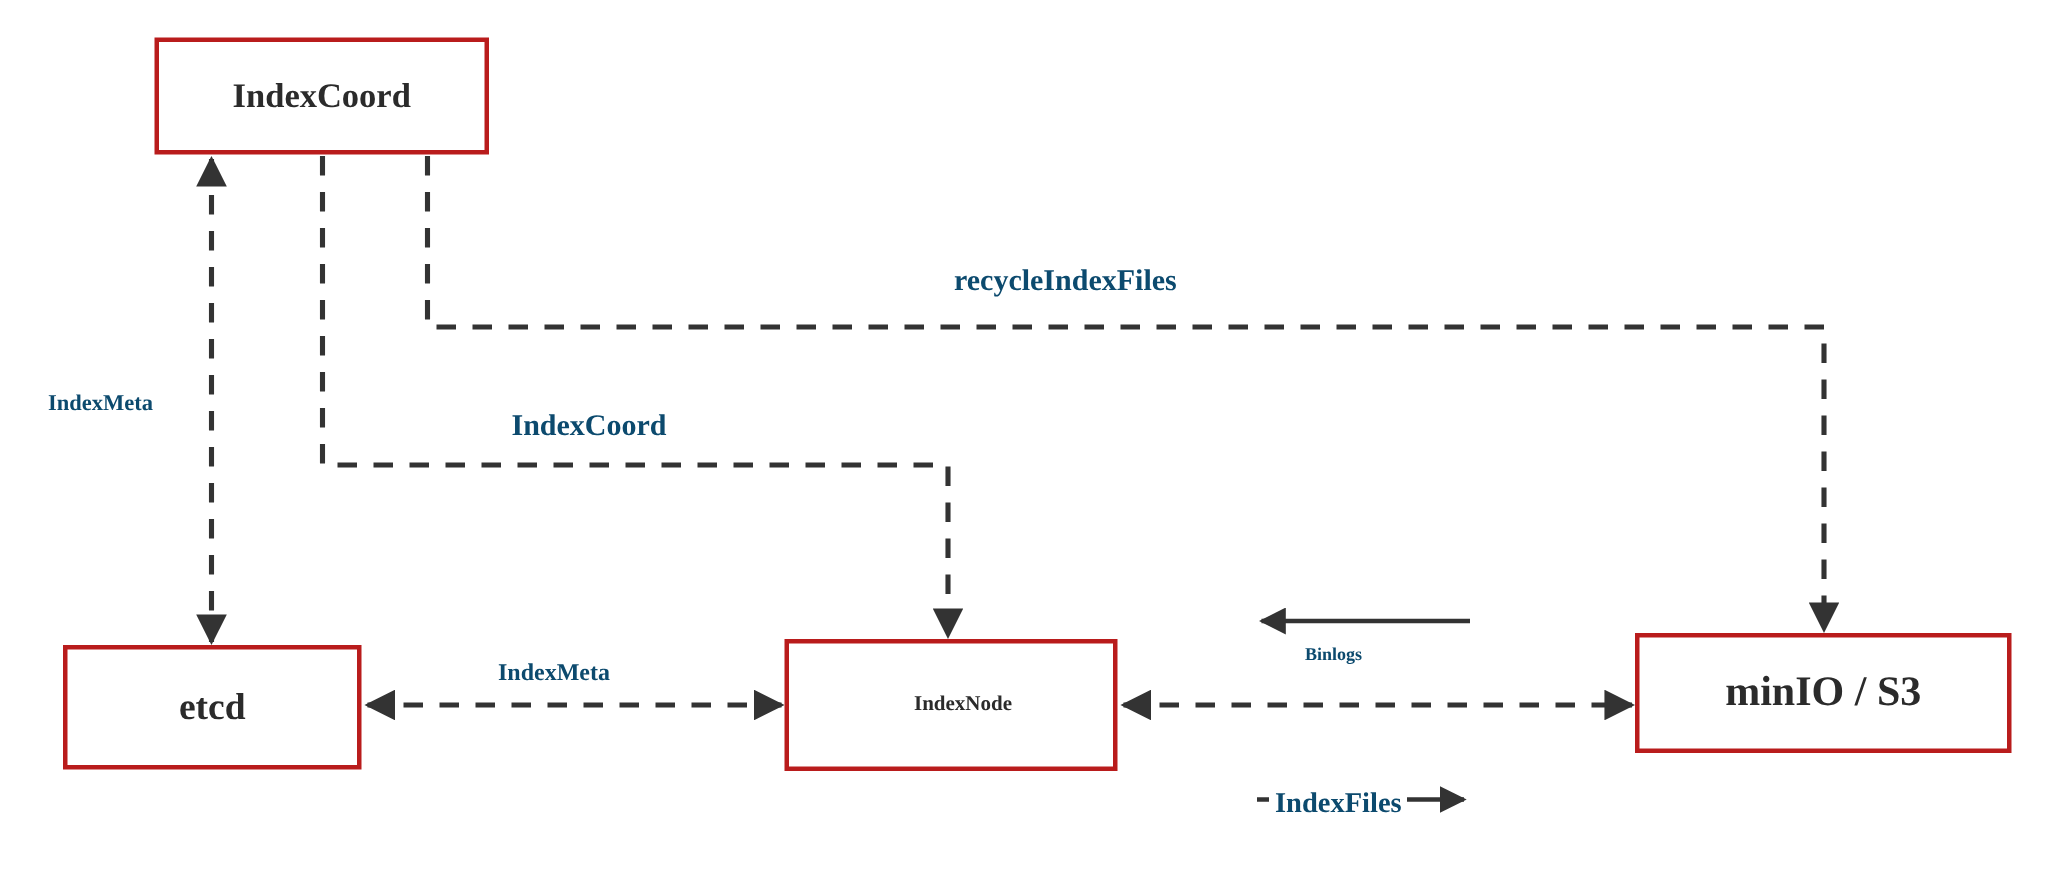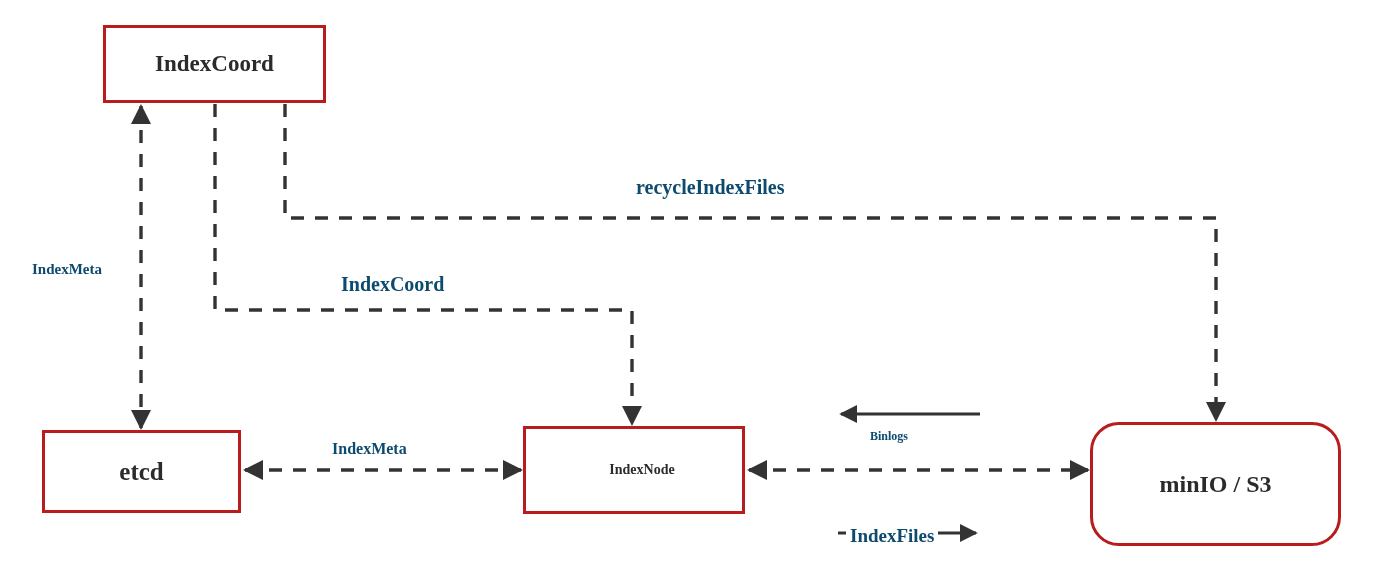--- a/index.html
+++ b/index.html
@@ -32,21 +32,21 @@
     justify-content: center;
     text-align: center;
     color: #2b2b2b;
     font-weight: bold;
     line-height: 1.28;
     z-index: 2;
   }
   #node-indexcoord { left: 103px; top: 25px;  width: 223px; height: 78px;  font-size: 23px; }
   #node-etcd       { left: 42px;  top: 430px; width: 199px; height: 83px;  font-size: 25px; }
   #node-indexnode  { left: 523px; top: 426px; width: 222px; height: 88px;  font-size: 14px; padding-left: 16px; }
-  #node-minio      { left: 1090px;top: 422px; width: 251px; height: 124px;  font-size: 24px; border-radius: 29px; }
+  #node-minio      { left: 1090px;top: 422px; width: 251px; height: 80px;  font-size: 28px; }
   #node-minio .minio-text { display: block; }
 
   .edge-label {
     position: absolute;
     color: #0c4a6e;
     font-weight: bold;
     white-space: nowrap;
     background: #ffffff;
     padding: 0 4px;
     z-index: 3;

